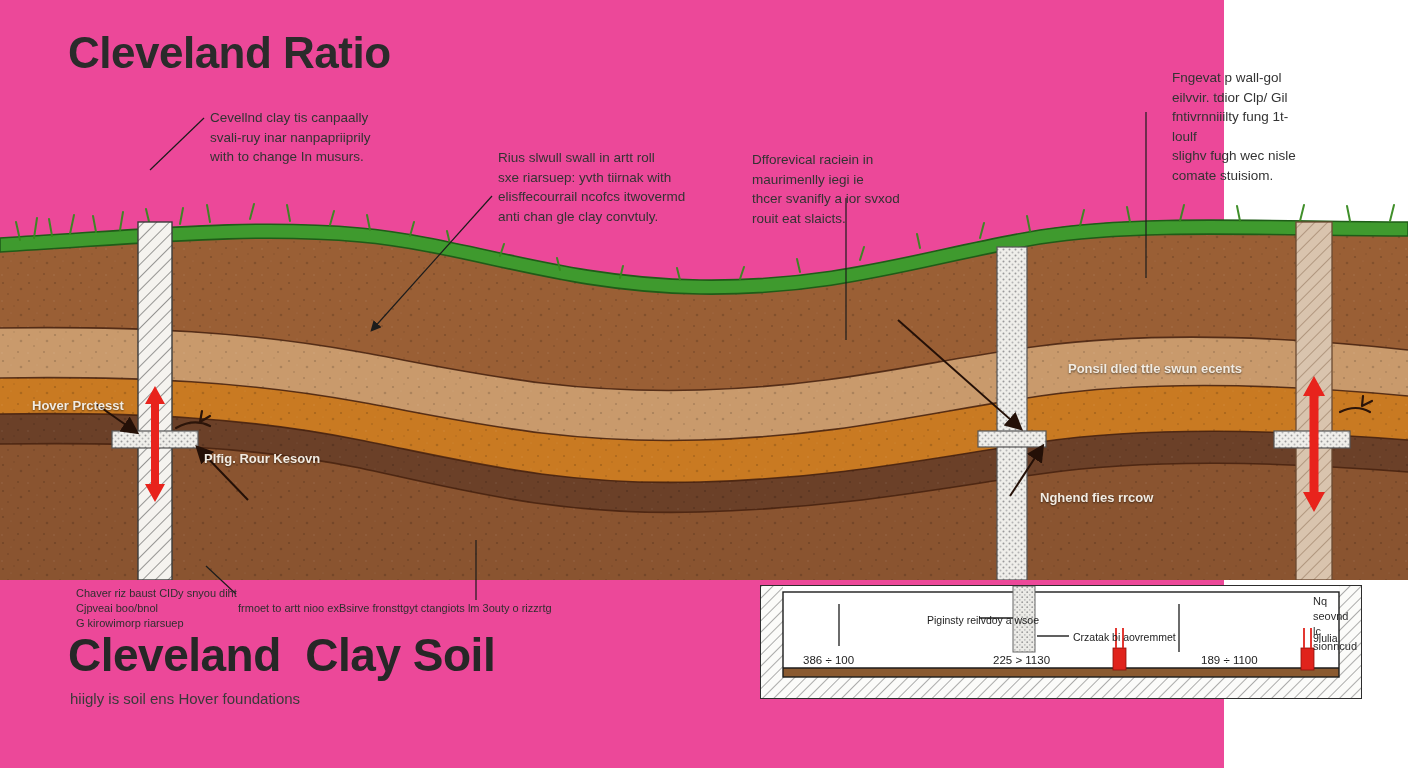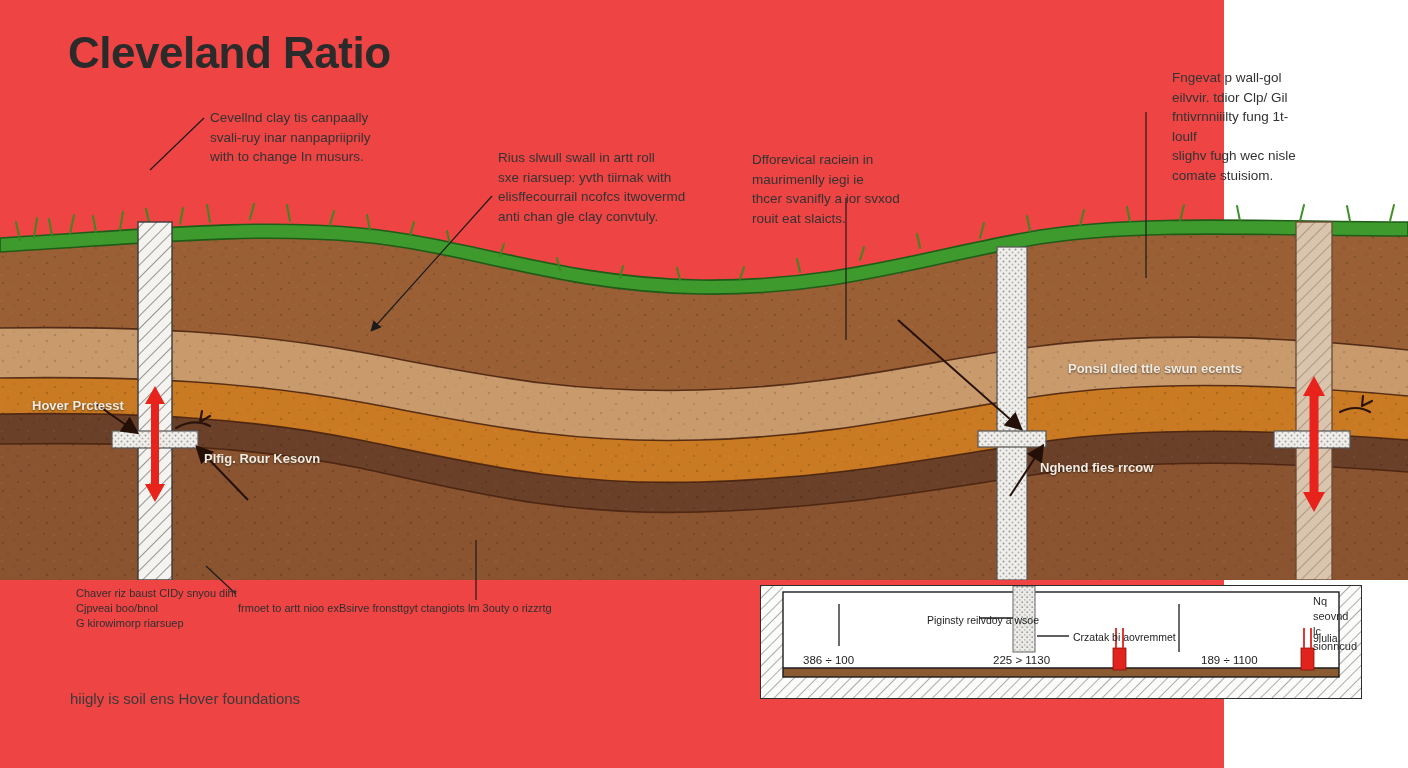--- a/index.html
+++ b/index.html
@@ -2,21 +2,21 @@
 <html><head>
 <meta charset="utf-8">
 <style>
   html,body{margin:0;padding:0;}
   body{
     width:1408px;height:768px;overflow:hidden;
     background:#ffffff;
     font-family:"Liberation Sans", sans-serif;
     position:relative;
   }
-  #stage{position:absolute;inset:0;width:1224px;height:768px;background:#ef4444;}
+  #stage{position:absolute;inset:0;width:1224px;height:768px;background:#ec4899;}
 
   
   .title-main{
     position:absolute;left:68px;top:28px;
     font-size:44px;font-weight:bold;color:#2b2b2b;
     letter-spacing:-0.5px;
   }
   .title-bottom{
     position:absolute;left:68px;top:628px;
     font-size:46px;font-weight:bold;color:#272727;
@@ -45,21 +45,21 @@
   .soilwrap svg{display:block;}
 
   
   .soil-label{
     position:absolute;color:#f2ece3;font-size:13px;font-weight:600;
     text-shadow:0 1px 2px rgba(0,0,0,.55);white-space:nowrap;
   }
   .sl-1{left:32px;top:398px;}
   .sl-2{left:188px;top:451px;padding-left:16px;}
   .sl-3{left:1068px;top:361px;}
-  .sl-4{left:1040px;top:460px;}
+  .sl-4{left:1040px;top:490px;}
 
   
   .smalltext{position:absolute;font-size:11px;color:#2f2f2f;line-height:1.35;white-space:pre-line;}
   .st-1{left:76px;top:586px;}
   .st-2{left:238px;top:601px;}
 
   
   .inset{
     position:absolute;left:760px;top:585px;width:600px;height:112px;
     background:#ffffff;border:1.5px solid #2d2d2d;overflow:hidden;
@@ -287,15 +287,16 @@
     <div class="lbl" style="left:312px;top:45px;">Crzatak bi aovremmet</div>
     <div class="num" style="left:42px;top:68px;">386 ÷ 100</div>
     <div class="num" style="left:232px;top:68px;">225 &gt; 1130</div>
     <div class="num" style="left:440px;top:68px;">189 ÷ 1100</div>
     <div class="lbl" style="left:552px;top:46px;">9lulia</div>
     <div class="sidenote">Nq
 seovnd lc
 sionncud</div>
   </div>
 
+  <div class="title-bottom">Cleveland  Clay Soil</div>
   <div class="subtitle-bottom">hiigly is soil ens Hover foundations</div>
 
 </div>
 
 </body></html>

